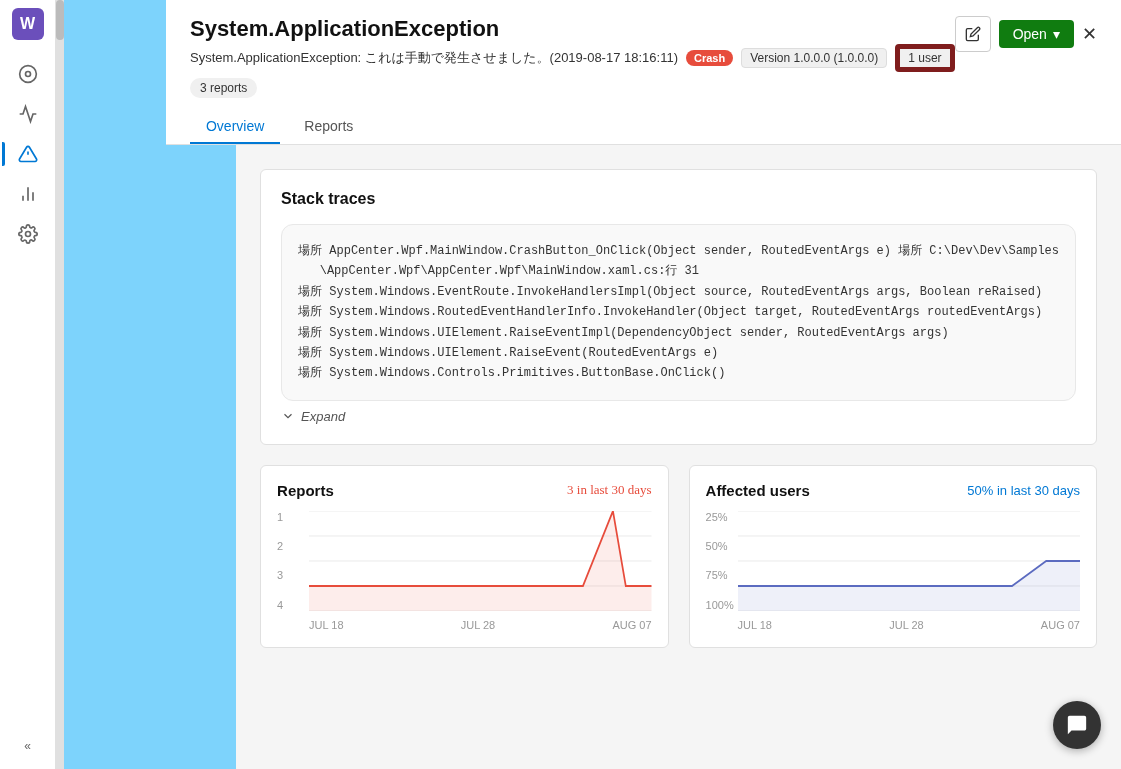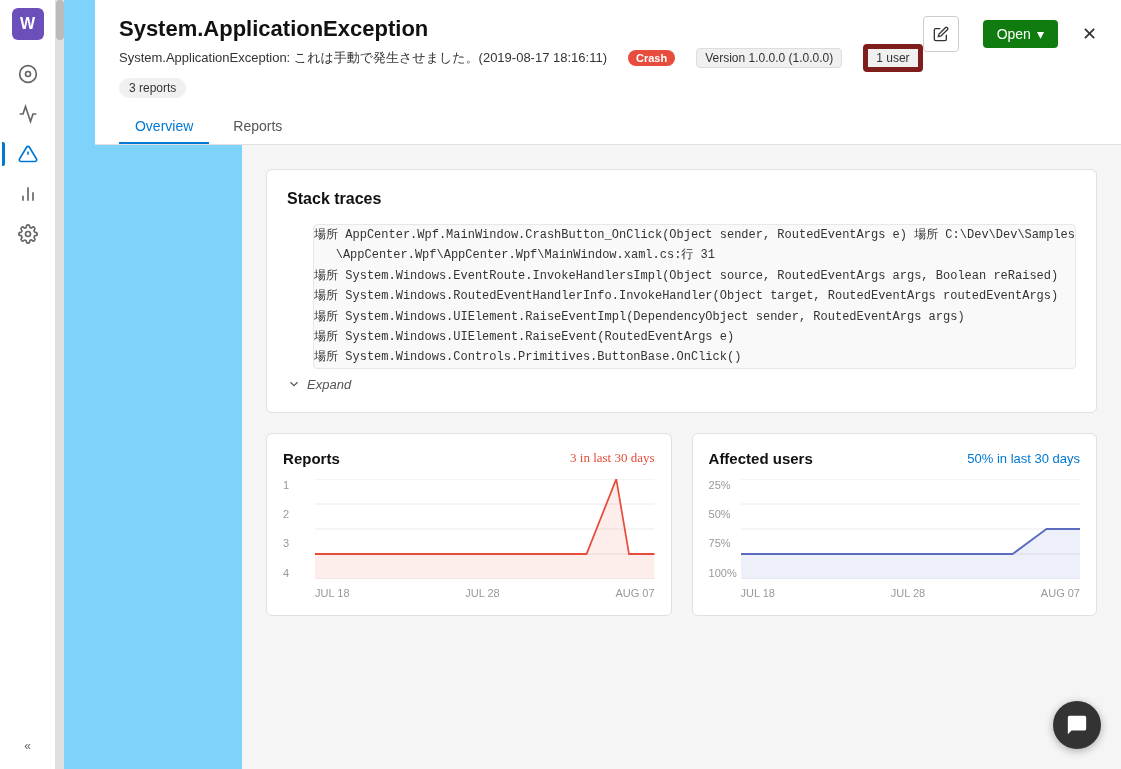--- a/index.html
+++ b/index.html
@@ -86,21 +86,21 @@
       font-size: 22px;
       font-weight: 600;
       color: #111;
     }
     .header-subtitle {
       font-size: 13px;
       color: #333;
       margin-top: 2px;
       display: flex;
       align-items: center;
-      gap: 21px;
+      gap: 8px;
       flex-wrap: wrap;
     }
     .badge-crash {
       background: #e74c3c;
       color: white;
       font-size: 11px;
       font-weight: 600;
       padding: 2px 8px;
       border-radius: 10px;
     }
@@ -125,21 +125,21 @@
       color: #333;
       font-size: 12px;
       padding: 3px 10px;
       border-radius: 12px;
       margin-top: 6px;
       display: inline-block;
     }
     .header-actions {
       display: flex;
       align-items: center;
-      gap: 24px;
+      gap: 8px;
     }
     .btn-icon {
       width: 36px; height: 36px;
       border: 1px solid #ccc;
       background: #fff;
       border-radius: 4px;
       cursor: pointer;
       display: flex; align-items: center; justify-content: center;
       font-size: 16px;
       color: #333;
@@ -200,26 +200,26 @@
     }
     .card-title {
       font-size: 16px;
       font-weight: 600;
       color: #111;
       margin-bottom: 16px;
     }
     .stack-trace-box {
       background: #f9f9f9;
       border: 1px solid #e8e8e8;
-      border-radius: 4px;
+      border-radius: 12px;
+      padding: 16px;
       font-family: 'Consolas', 'Courier New', monospace;
       font-size: 12px;
       color: #333;
       line-height: 1.7;
-      margin-left: 26px;
     }
     .expand-btn {
       display: flex;
       align-items: center;
       gap: 6px;
       color: #555;
       font-size: 13px;
       cursor: pointer;
       padding: 8px 0 0;
       font-style: italic;

